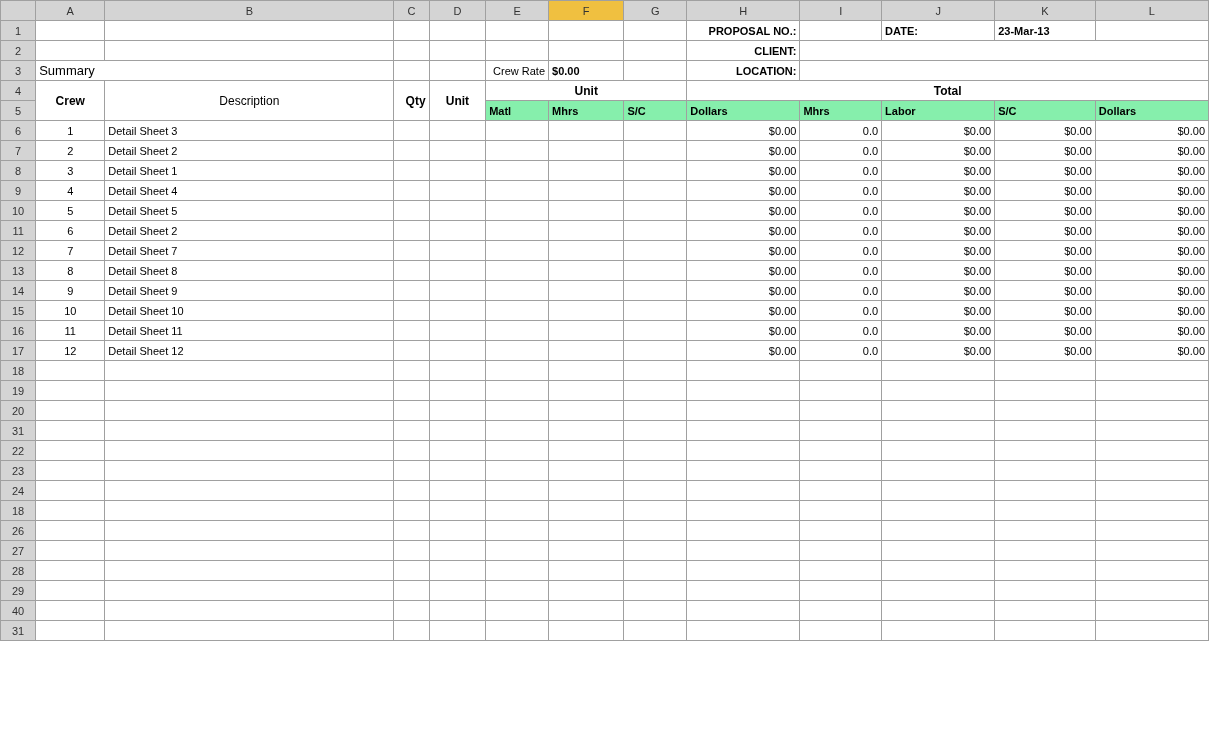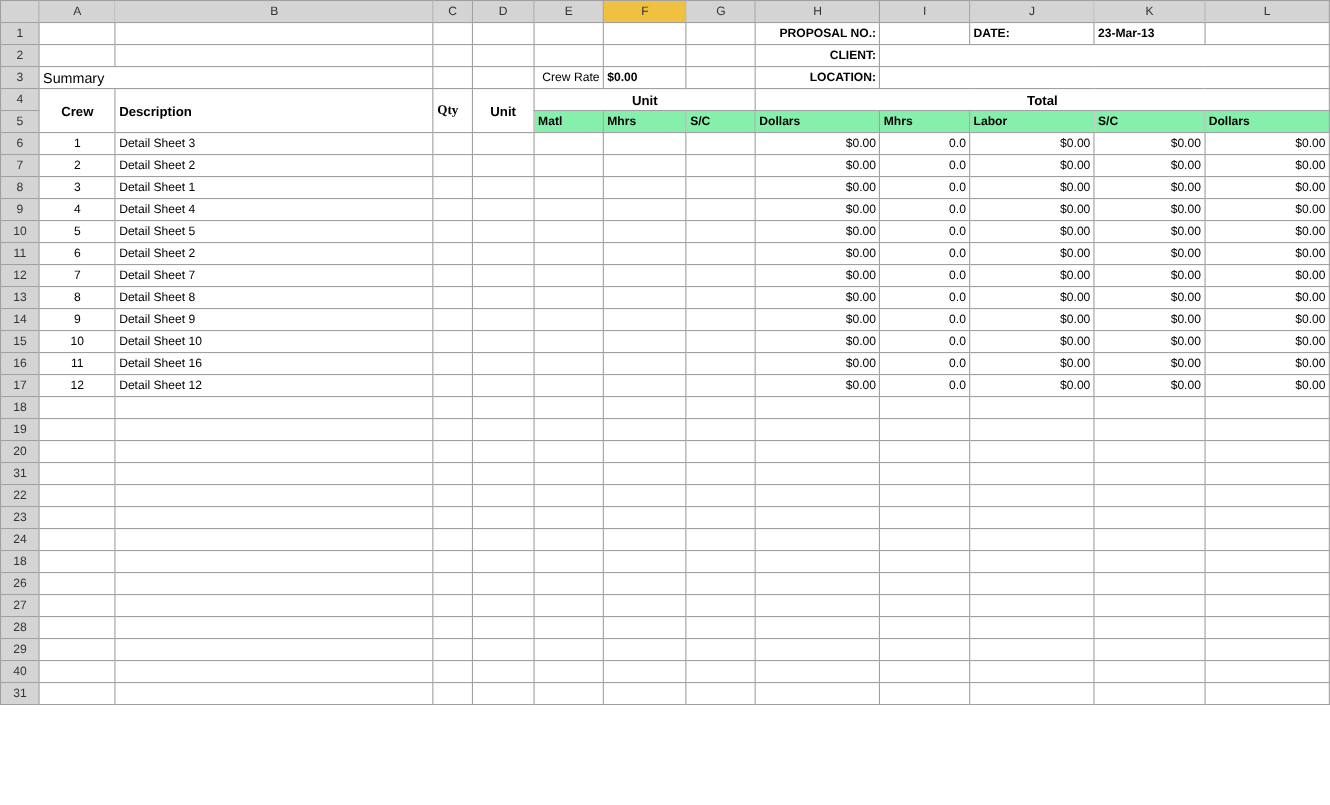--- a/index.html
+++ b/index.html
@@ -176,22 +176,22 @@
       <td class="cell cell-right">Crew Rate</td>
       <td class="cell cell-bold">$0.00</td>
       <td class="cell"></td>
       <td class="cell cell-right cell-bold">LOCATION:</td>
       <td class="cell" colspan="4"></td>
     </tr>
 
     <tr>
       <td class="row-num">4</td>
       <td class="group-header cell-center" rowspan="2">Crew</td>
-      <td class="group-header" rowspan="2" style="text-align:left;font-weight:bold;">Description</td>
-      <td class="group-header" rowspan="2" style="text-align:left;font-weight:bold;font-family:Liberation Serif, serif;">Qty</td>
+      <td class="group-header" rowspan="2" style="text-align:center;font-weight:normal;">Description</td>
+      <td class="group-header" rowspan="2" style="text-align:right;font-weight:bold;">Qty</td>
       <td class="group-header" rowspan="2" style="text-align:center;font-weight:bold;">Unit</td>
       <td class="group-header cell-center" colspan="3">Unit</td>
       <td class="group-header cell-center" colspan="5">Total</td>
     </tr>
 
     <tr>
       <td class="row-num">5</td>
       <td class="sub-header cell-center">Matl</td>
       <td class="sub-header cell-center">Mhrs</td>
       <td class="sub-header cell-center">S/C</td>
@@ -348,21 +348,21 @@
     <td class="cell"></td>
     <td class="cell cell-right">$0.00</td>
     <td class="cell cell-right">0.0</td>
     <td class="cell cell-right">$0.00</td>
     <td class="cell cell-right">$0.00</td>
     <td class="cell cell-right">$0.00</td>
   </tr>
       <tr>
     <td class="row-num">16</td>
     <td class="cell cell-center">11</td>
-    <td class="cell">Detail Sheet 16</td>
+    <td class="cell">Detail Sheet 11</td>
     <td class="cell"></td>
     <td class="cell"></td>
     <td class="cell"></td>
     <td class="cell"></td>
     <td class="cell"></td>
     <td class="cell cell-right">$0.00</td>
     <td class="cell cell-right">0.0</td>
     <td class="cell cell-right">$0.00</td>
     <td class="cell cell-right">$0.00</td>
     <td class="cell cell-right">$0.00</td>

